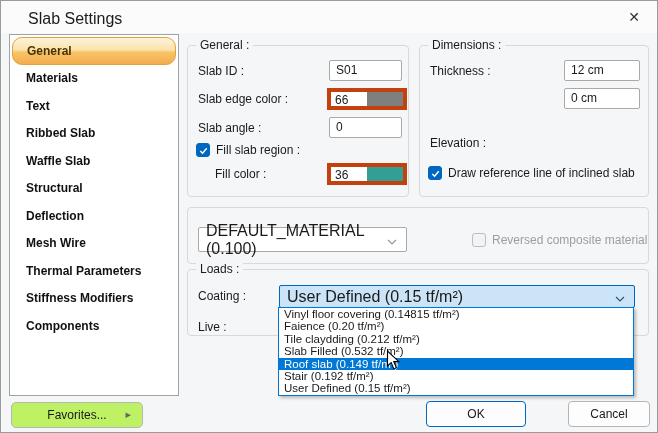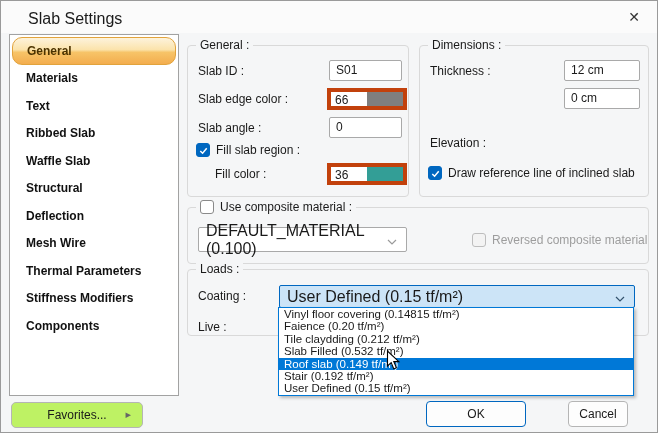--- a/index.html
+++ b/index.html
@@ -59,21 +59,21 @@
               background:#fff; border:1px solid #0078d7; z-index:20;
               box-shadow:2px 2px 3px rgba(0,0,0,0.25); }
   .dropitem { height:12.4px; line-height:12.4px; font-size:11.5px; padding-left:5px;
               white-space:nowrap; overflow:hidden; }
   .dropitem.highlighted { background:#0078d7; color:#fff; }
 
   
   .btn { position:absolute; height:26px; border-radius:4px; background:#fdfdfd;
          display:flex; align-items:center; justify-content:center; font-size:12px; }
   .btn-ok { left:425px; top:400px; width:100px; border:1px solid #0067c0; }
-  .btn-cancel { left:567px; top:400px; width:60px; border:1px solid #b5b5b5; }
+  .btn-cancel { left:567px; top:400px; width:82px; border:1px solid #b5b5b5; }
 
   .cursor { position:absolute; left:385px; top:349px; z-index:30; }
 </style>
 </head>
 <body>
 
 <div class="dialog">
 
   <div class="titlebar">
     <div class="title">Slab Settings</div>
@@ -143,24 +143,20 @@
       <span class="cb checked">
         <svg viewBox="0 0 12 12" width="11" height="11">
             <path d="M2.5 6.5 L5 9 L9.5 3.5" fill="none" stroke="#fff" stroke-width="1.6"></path>
           </svg>
       </span>
       <span>Draw reference line of inclined slab</span>
     </div>
   </div>
 
   <div class="group" style="left:186px; top:206px; width:462px; height:57px;">
-    <div class="cbrow group-label" style="position:absolute; top:-8px; left:8px;">
-      <span class="cb unchecked"></span>
-      <span>Use composite material :</span>
-    </div>
 
     <div class="combo" style="left:10px; top:19px; width:209px; height:25px;">
       <span>DEFAULT_MATERIAL (0.100)</span>
       <span class="chev">
         <svg width="10" height="6" viewBox="0 0 10 6">
             <path d="M1 1 L5 5 L9 1" fill="none" stroke="#9a9a9a" stroke-width="1.2"></path>
           </svg>
       </span>
     </div>
 

